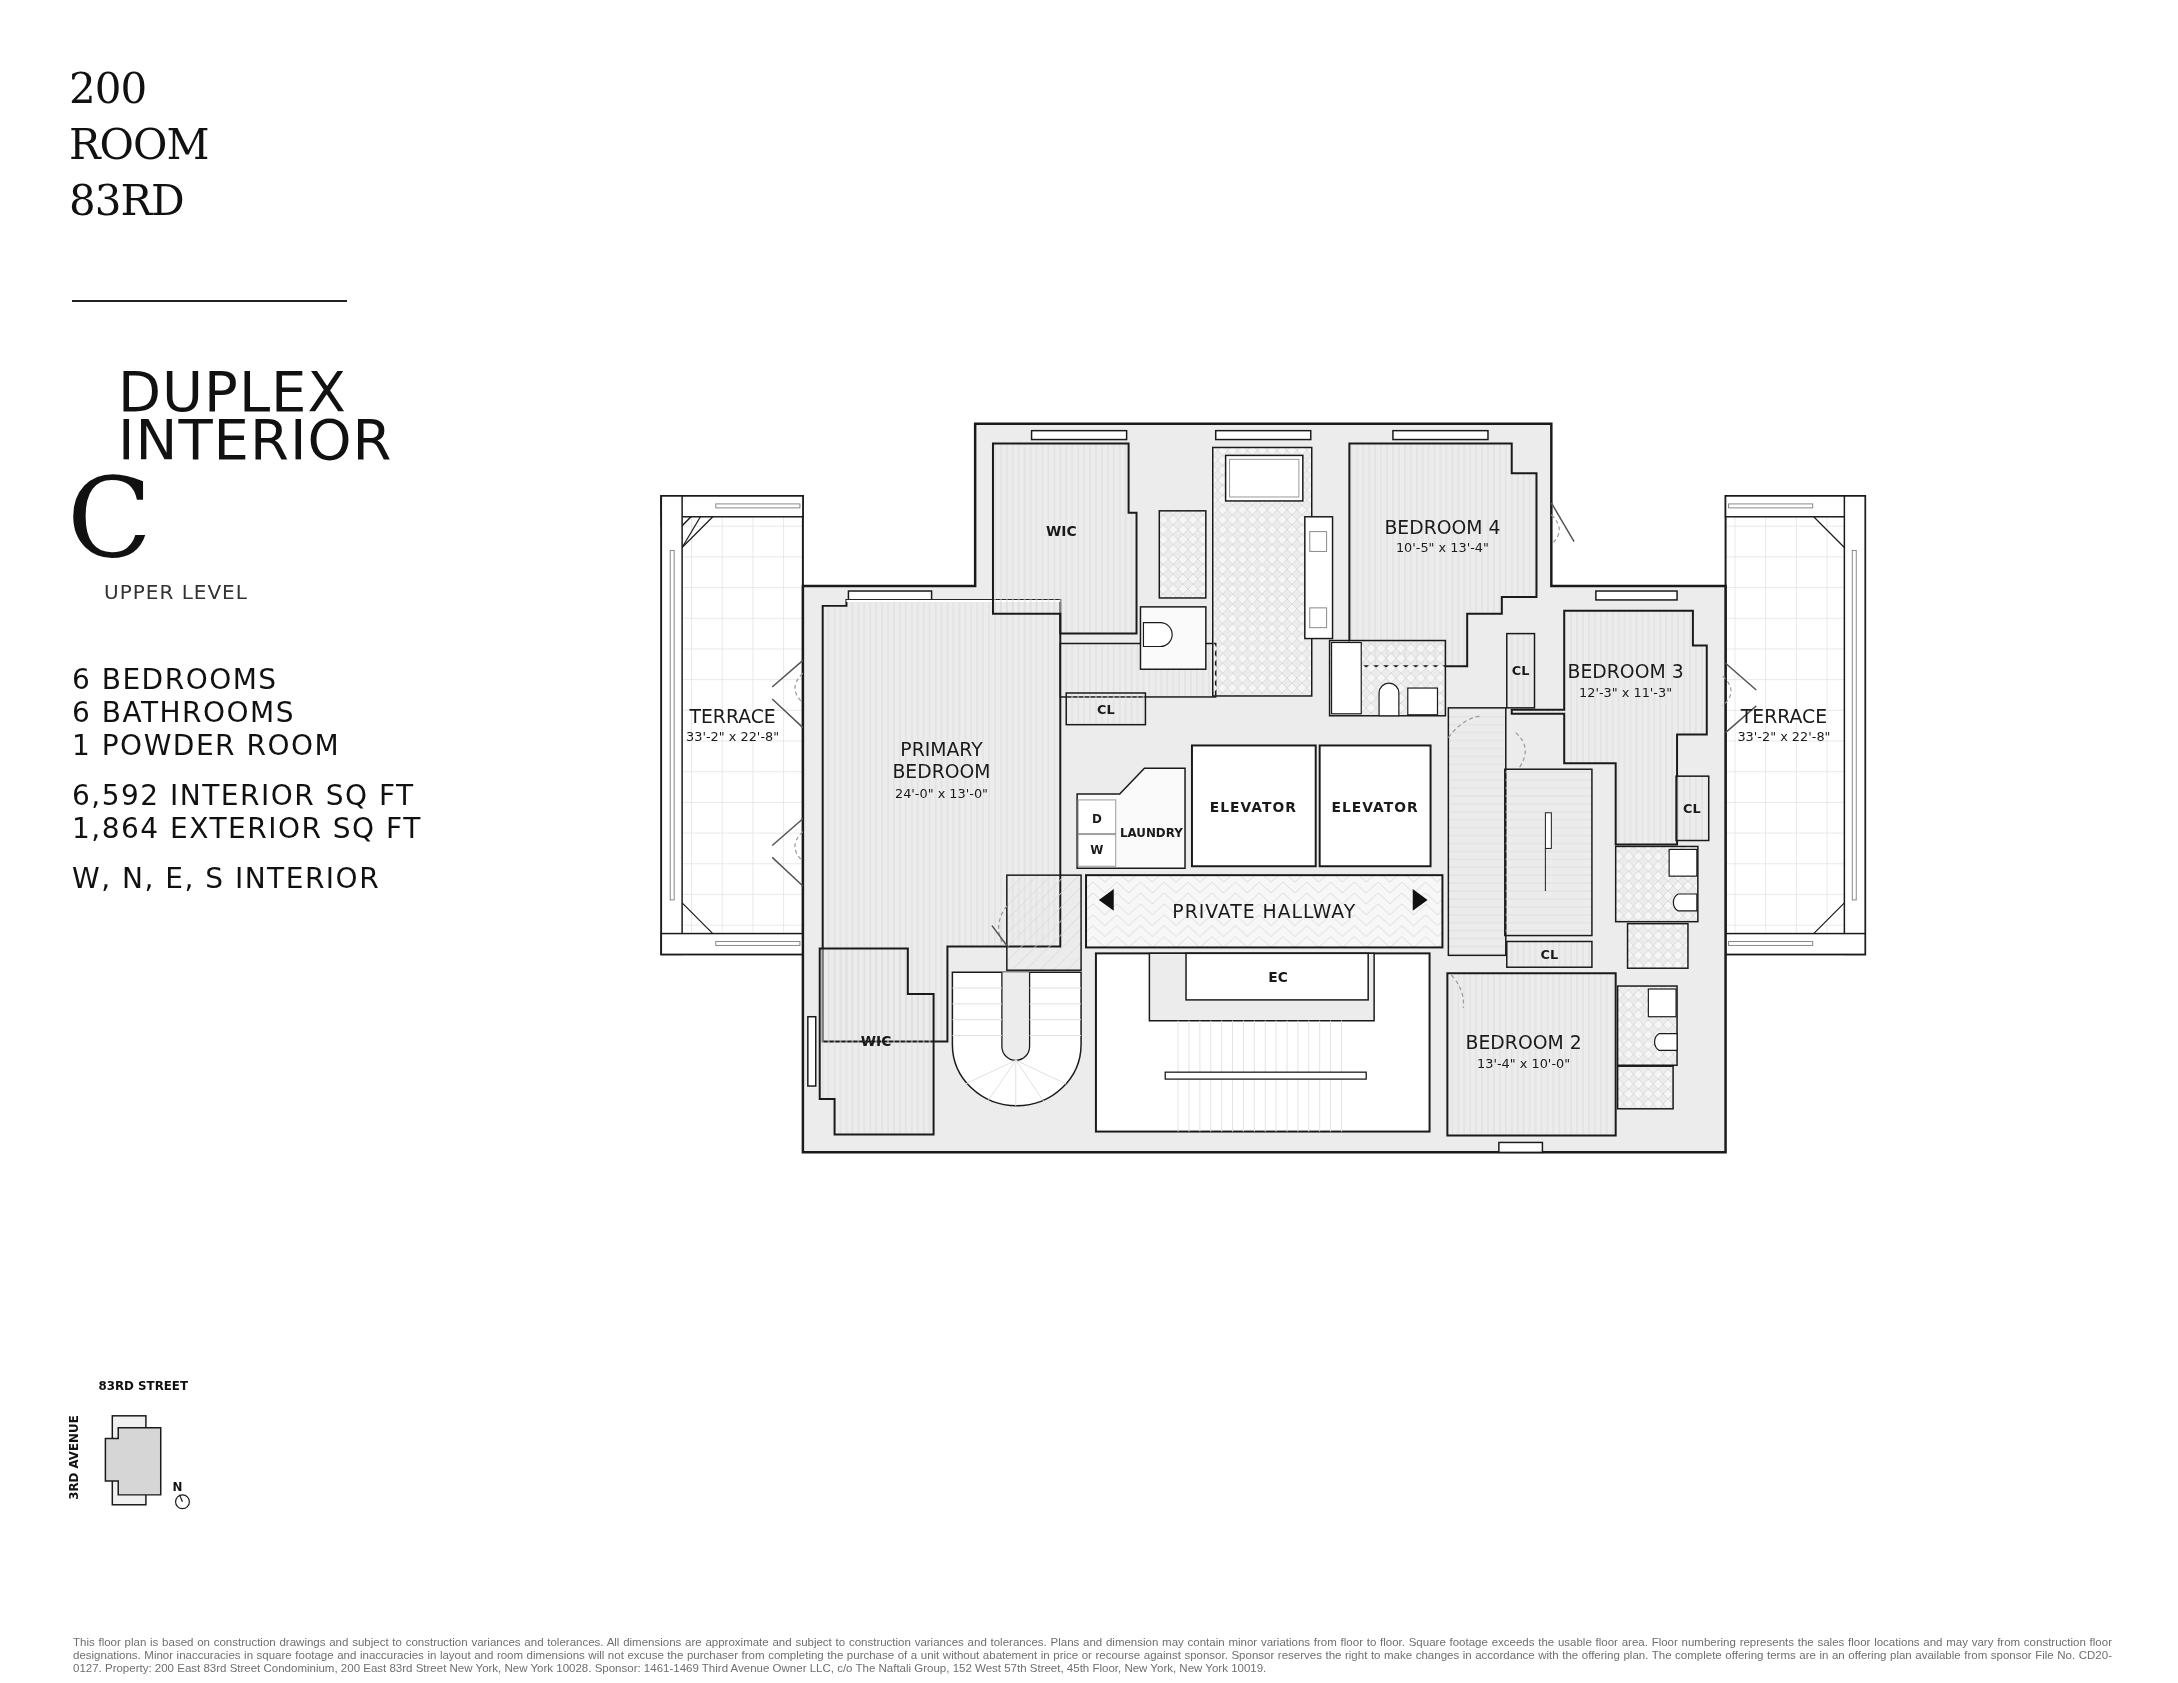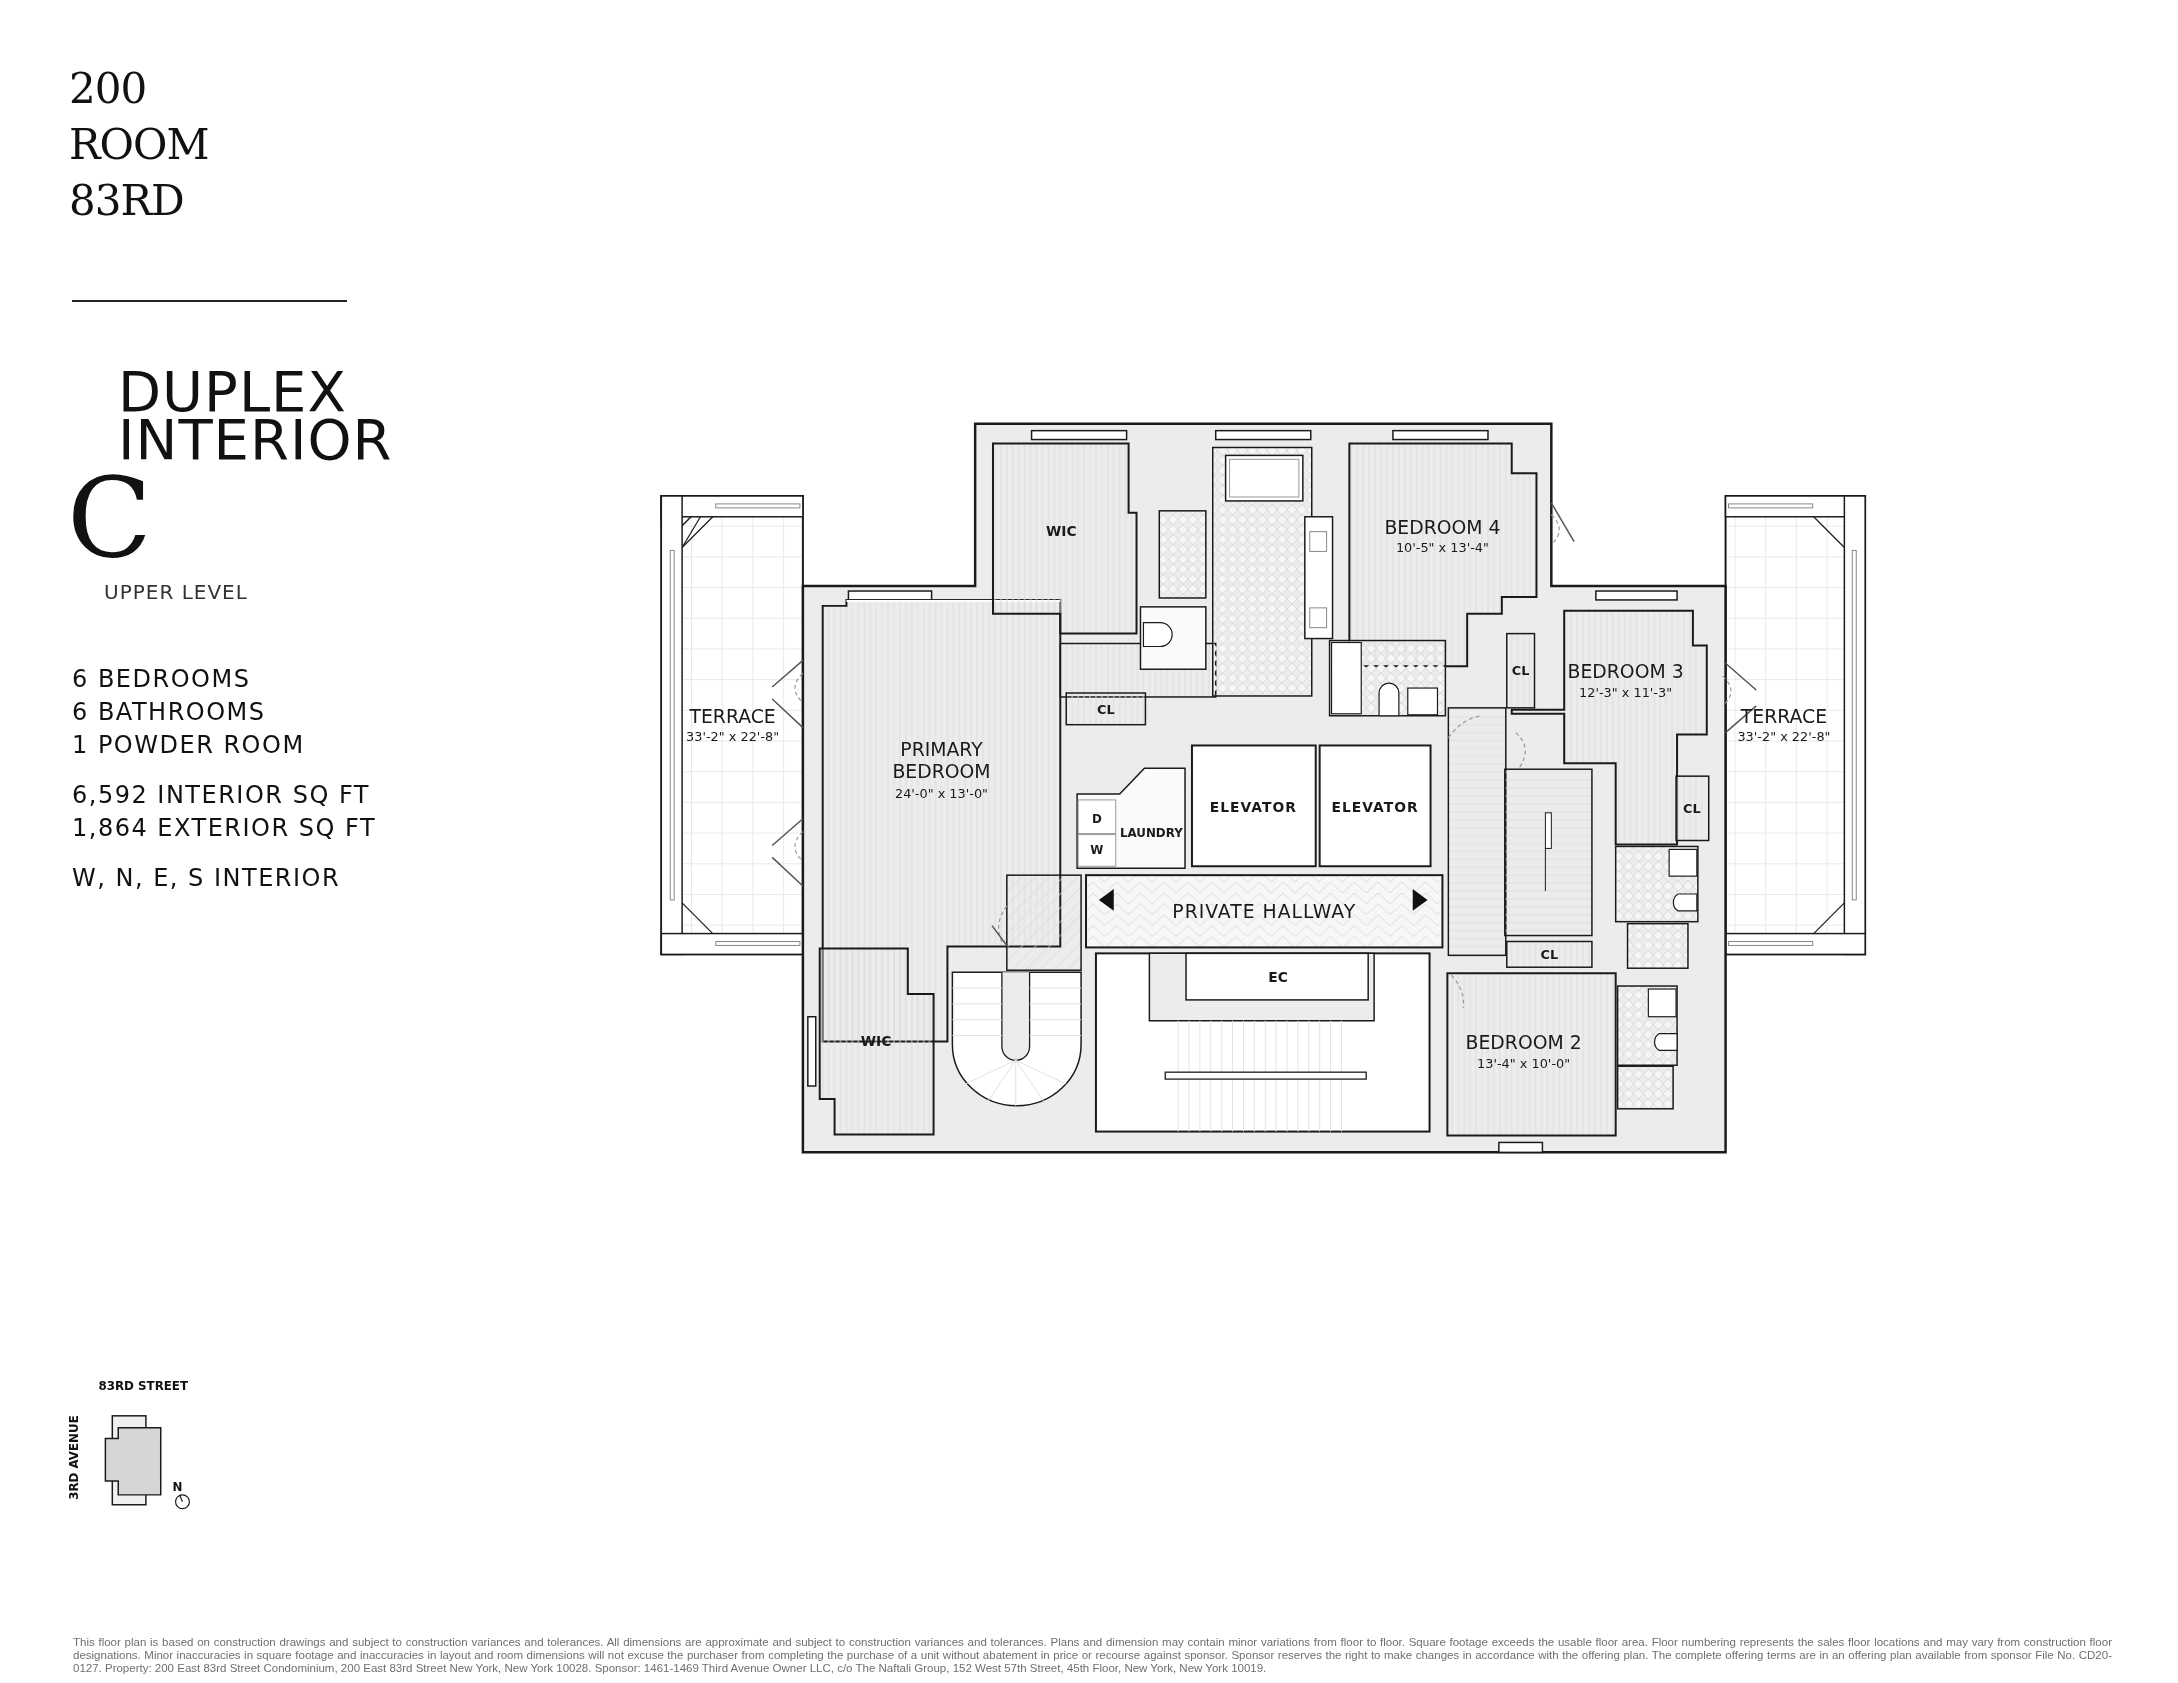--- a/index.html
+++ b/index.html
@@ -7,21 +7,21 @@
          font-family:"DejaVu Sans", sans-serif; }
   .brand { position:absolute; left:69px; top:61px; font-family:"DejaVu Serif", serif; font-weight:normal;
            font-size:42px; line-height:56px; letter-spacing:-1px; color:#111; }
   .brand div { white-space:nowrap; }
   .rule { position:absolute; left:72px; top:300px; width:275px; height:0; border-top:2px solid #222; }
   .unit-type { position:absolute; left:71px; top:368px; font-family:"DejaVu Sans", sans-serif;
                font-size:56px; line-height:48px; font-weight:normal; letter-spacing:1px; color:#111;margin-left:47px; }
   .unit-letter { position:absolute; left:67px; top:463px; font-family:"DejaVu Serif", serif;
                  font-size:111px; line-height:109px; color:#111; font-weight:normal; }
   .level { position:absolute; left:72px; top:580px; font-size:20px; letter-spacing:1px; color:#333;margin-left:32px; }
-  .specs { position:absolute; left:72px; top:663px; font-size:24px; line-height:33px; letter-spacing:1.5px; color:#111; }
+  .specs { position:absolute; left:72px; top:663px; font-size:28px; line-height:33px; letter-spacing:1.5px; color:#111; }
   .specs .gap2 { height:17px; }
   .plan { position:absolute; left:0; top:0; }
   .plan text { font-family:"DejaVu Sans", sans-serif; fill:#1a1a1a; }
   .keyplan { position:absolute; left:54px; top:1371px; }
   .keyplan text { font-family:"DejaVu Sans", sans-serif; font-weight:bold; fill:#111; }
   .disclaimer { position:absolute; left:73px; top:1636px; width:2039px; font-family:"Liberation Sans", sans-serif;
                 font-size:11.5px; line-height:13px; color:#6f6f6f; text-align:justify; }
 </style>
 </head>
 <body>

